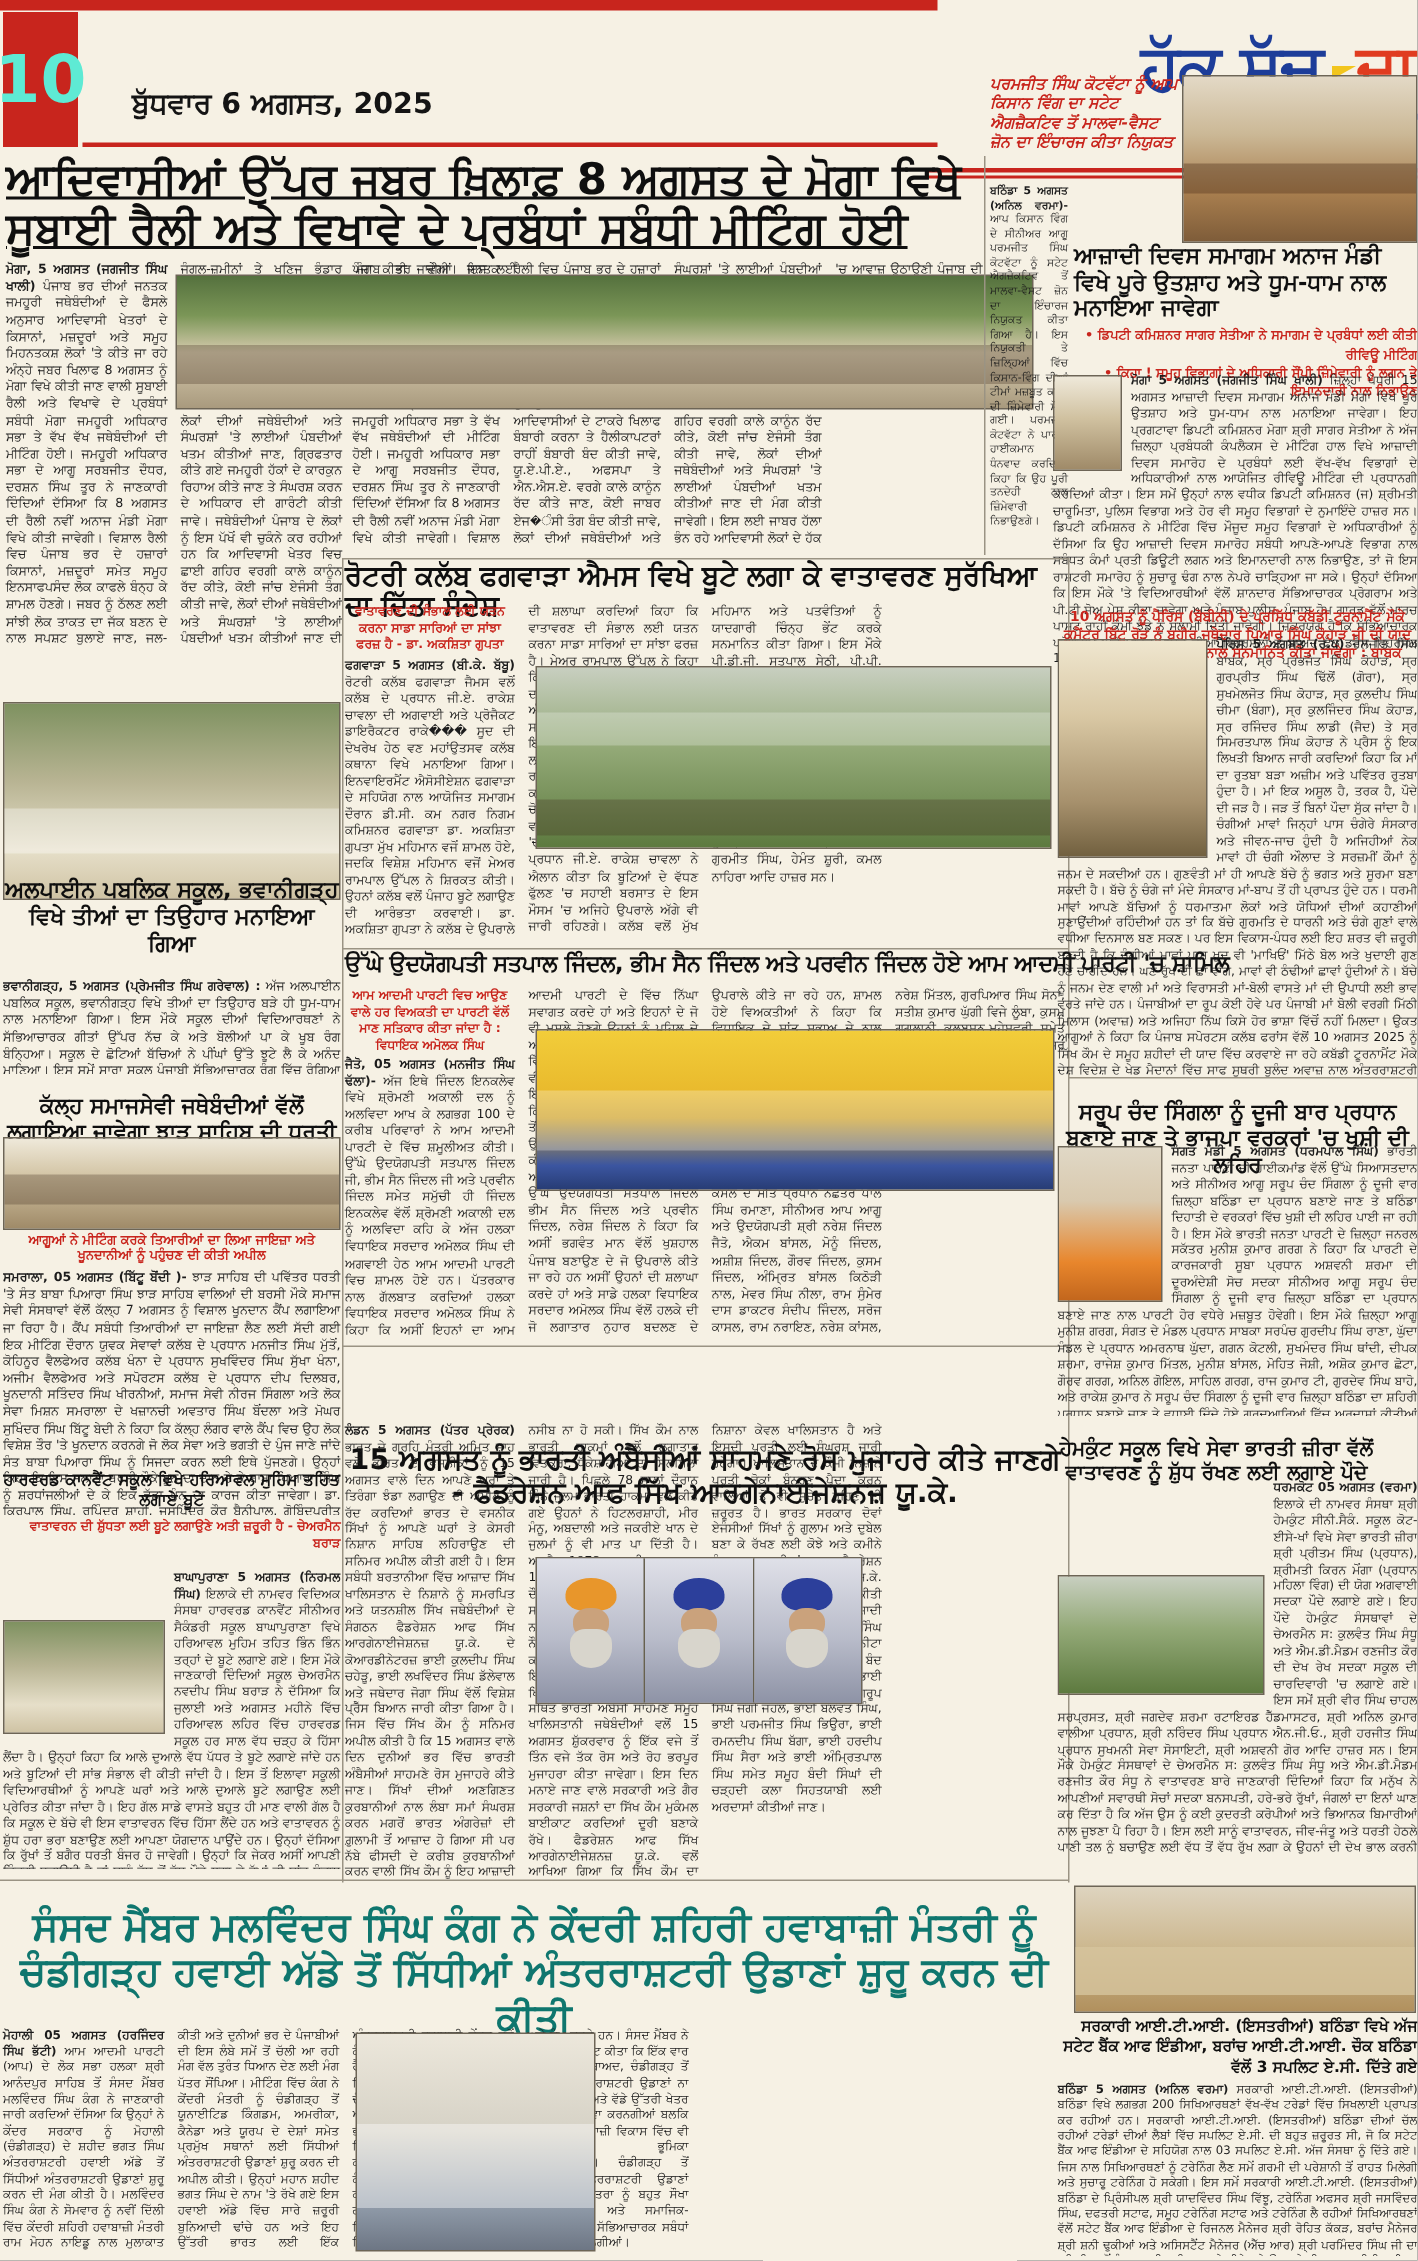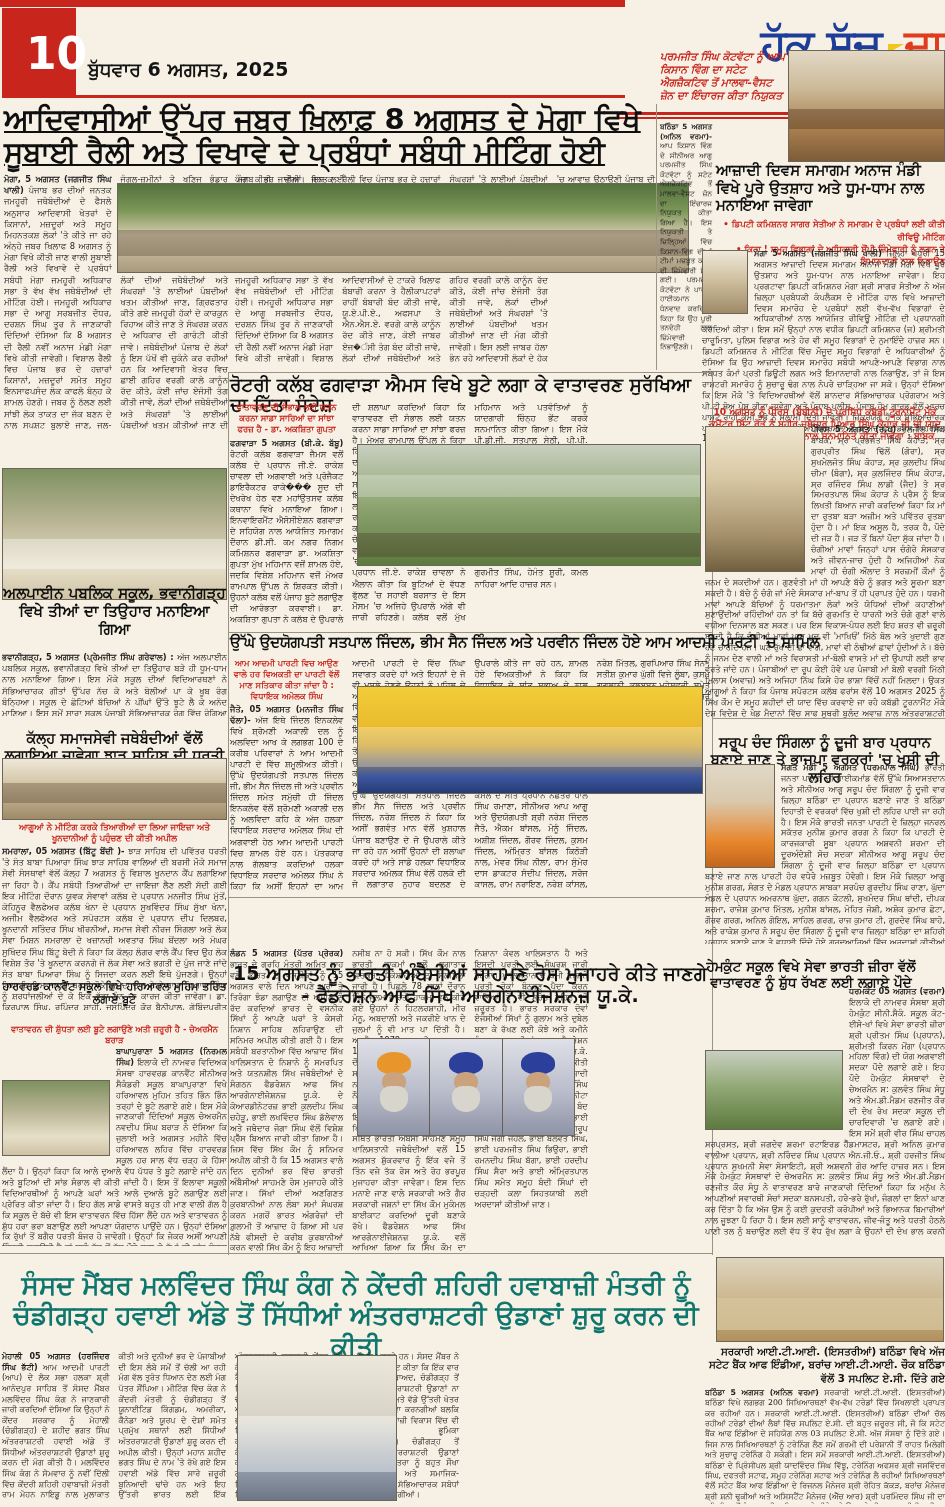--- a/index.html
+++ b/index.html
@@ -41,21 +41,21 @@
   .masthead-txt{font-weight:bold;font-size:42px;letter-spacing:-1px;color:#1d3d99;line-height:1;}
   .mast-underline{border-top:3px solid #c8251d;border-bottom:2px solid #c8251d;height:2px;}
   .bullet-line{font-size:8.6px;font-weight:bold;color:#c8251d;line-height:1.45;text-align:right;}
 </style>
 </head>
 <body>
 
 <div id="page">
 
   <div class="abs rule" style="left:0;top:0;width:625px;height:7px;background:#c8251d;"></div>
-  <div class="abs" style="left:2px;top:8px;width:50px;height:90px;background:#c8251d;color:#ffffff;font-weight:bold;font-size:44px;display:flex;align-items:center;padding-left:24px;">
+  <div class="abs" style="left:2px;top:8px;width:50px;height:90px;background:#c8251d;color:#5eead4;font-weight:bold;font-size:44px;display:flex;align-items:center;justify-content:center;">
       <span>10</span>
     </div>
   <div class="abs" style="left:88px;top:58px;font-size:19px;font-weight:bold;">ਬੁੱਧਵਾਰ 6 ਅਗਸਤ, 2025</div>
   <div class="abs" style="left:55px;top:95px;width:570px;height:3px;background:#c8251d;"></div>
 
   <div class="abs" style="left:618px;top:24px;width:327px;text-align:right;">
     <span class="masthead-txt">ਹੱਕ ਸੱਚ</span>
     <span style="display:inline-block;position:relative;margin:0 2px;">
       <span class="flag"></span><span class="masthead-txt" style="color:#e03c20;">ਦਾ</span>
     </span>
@@ -204,21 +204,21 @@
     <div class="hl center" style="font-size:13.5px;line-height:1.2;">ਹੇਮਕੁੰਟ ਸਕੂਲ ਵਿਖੇ ਸੇਵਾ ਭਾਰਤੀ ਜ਼ੀਰਾ ਵੱਲੋਂ ਵਾਤਾਵਰਣ ਨੂੰ ਸ਼ੁੱਧ ਰੱਖਣ ਲਈ ਲਗਾਏ ਪੌਦੇ</div>
   </div>
   <div class="abs" style="left:705px;top:986px;width:240px;height:250px;overflow:hidden;">
     <p class="body-text" style="font-size:8.2px;">
       <span class="float-photo ph-lawn" style="width:138px;height:80px;margin-top:64px;"></span>
       <span class="dateline">ਧਰਮਕੋਟ 05 ਅਗਸਤ (ਵਰਮਾ)</span> <span>ਇਲਾਕੇ ਦੀ ਨਾਮਵਰ ਸੰਸਥਾ ਸ਼੍ਰੀ ਹੇਮਕੁੰਟ ਸੀਨੀ.ਸੈਕੰ. ਸਕੂਲ ਕੋਟ-ਈਸੇ-ਖਾਂ ਵਿਖੇ ਸੇਵਾ ਭਾਰਤੀ ਜ਼ੀਰਾ ਸ਼੍ਰੀ ਪ੍ਰੀਤਮ ਸਿੰਘ (ਪ੍ਰਧਾਨ), ਸ਼੍ਰੀਮਤੀ ਕਿਰਨ ਮੋਂਗਾ (ਪ੍ਰਧਾਨ ਮਹਿਲਾ ਵਿੰਗ) ਦੀ ਯੋਗ ਅਗਵਾਈ ਸਦਕਾ ਪੌਦੇ ਲਗਾਏ ਗਏ। ਇਹ ਪੌਦੇ ਹੇਮਕੁੰਟ ਸੰਸਥਾਵਾਂ ਦੇ ਚੇਅਰਮੈਨ ਸ: ਕੁਲਵੰਤ ਸਿੰਘ ਸੰਧੂ ਅਤੇ ਐਮ.ਡੀ.ਮੈਡਮ ਰਣਜੀਤ ਕੌਰ ਦੀ ਦੇਖ ਰੇਖ ਸਦਕਾ ਸਕੂਲ ਦੀ ਚਾਰਦਿਵਾਰੀ 'ਚ ਲਗਾਏ ਗਏ। ਇਸ ਸਮੇਂ ਸ਼੍ਰੀ ਵੀਰ ਸਿੰਘ ਚਾਹਲ ਸਰਪ੍ਰਸਤ, ਸ਼੍ਰੀ ਜਗਦੇਵ ਸ਼ਰਮਾ ਰਟਾਇਰਡ ਹੈੱਡਮਾਸਟਰ, ਸ਼੍ਰੀ ਅਨਿਲ ਕੁਮਾਰ ਵਾਲੀਆ ਪ੍ਰਧਾਨ, ਸ਼੍ਰੀ ਨਰਿੰਦਰ ਸਿੰਘ ਪ੍ਰਧਾਨ ਐਨ.ਜੀ.ਓ., ਸ਼੍ਰੀ ਹਰਜੀਤ ਸਿੰਘ ਪ੍ਰਧਾਨ ਸੁਖਮਨੀ ਸੇਵਾ ਸੋਸਾਇਟੀ, ਸ਼੍ਰੀ ਅਸ਼ਵਨੀ ਗੋਰ ਆਦਿ ਹਾਜ਼ਰ ਸਨ। ਇਸ ਮੌਕੇ ਹੇਮਕੁੰਟ ਸੰਸਥਾਵਾਂ ਦੇ ਚੇਅਰਮੈਨ ਸ: ਕੁਲਵੰਤ ਸਿੰਘ ਸੰਧੂ ਅਤੇ ਐਮ.ਡੀ.ਮੈਡਮ ਰਣਜੀਤ ਕੌਰ ਸੰਧੂ ਨੇ ਵਾਤਾਵਰਣ ਬਾਰੇ ਜਾਣਕਾਰੀ ਦਿੰਦਿਆਂ ਕਿਹਾ ਕਿ ਮਨੁੱਖ ਨੇ ਆਪਣੀਆਂ ਸਵਾਰਥੀ ਸੋਚਾਂ ਸਦਕਾ ਬਨਸਪਤੀ, ਹਰੇ-ਭਰੇ ਰੁੱਖਾਂ, ਜੰਗਲਾਂ ਦਾ ਇਨਾਂ ਘਾਣ ਕਰ ਦਿੱਤਾ ਹੈ ਕਿ ਅੱਜ ਉਸ ਨੂੰ ਕਈ ਕੁਦਰਤੀ ਕਰੋਪੀਆਂ ਅਤੇ ਭਿਆਨਕ ਬਿਮਾਰੀਆਂ ਨਾਲ ਜੂਝਣਾ ਪੈ ਰਿਹਾ ਹੈ। ਇਸ ਲਈ ਸਾਨੂੰ ਵਾਤਾਵਰਨ, ਜੀਵ-ਜੰਤੂ ਅਤੇ ਧਰਤੀ ਹੇਠਲੇ ਪਾਣੀ ਤਲ ਨੂੰ ਬਚਾਉਣ ਲਈ ਵੱਧ ਤੋਂ ਵੱਧ ਰੁੱਖ ਲਗਾ ਕੇ ਉਹਨਾਂ ਦੀ ਦੇਖ ਭਾਲ ਕਰਨੀ ਵੀ ਜ਼ਰੂਰੀ ਹੈ। ਸਾਨੂੰ ਸਾਰਿਆਂ ਨੂੰ ਇੱਕ ਰੁੱਖ ਜ਼ਰੂਰ ਲਗਾਉਣਾ ਚਾਹੀਦਾ ਹੈ ਤਾਂ ਜੋ ਜਲ ਪ੍ਰਦੂਸ਼ਣ ਅਤੇ ਹਵਾ ਪ੍ਰਦੂਸ਼ਣ ਤੋਂ ਬਚਿਆ ਜਾ ਸਕੇ। ਪ੍ਰਿੰਸੀਪਲ ਮੈਡਮ ਰਮਨਜੀਤ ਕੌਰ ਨੇ 'ਸੇਵਾ ਭਾਰਤੀ ਜ਼ੀਰਾ' ਵੱਲੋਂ ਆਏ ਹੋਏ ਮਹਿਮਾਨਾਂ ਦਾ ਧੰਨਵਾਦ ਕੀਤਾ।</span></p>
   </div>
 
   <div class="abs" style="left:2px;top:968px;width:225px;">
     <div class="hl center" style="font-size:11px;line-height:1.2;">ਹਾਰਵਰਡ ਕਾਨਵੈਂਟ ਸਕੂਲ ਵਿਖੇ ਹਰਿਆਵਲ ਮੁਹਿਮ ਤਹਿਤ ਲਗਾਏ ਬੂਟੇ</div>
-    <div class="subhead-inline" style="font-size:8.4px;margin-top:18px;">ਵਾਤਾਵਰਨ ਦੀ ਸ਼ੁੱਧਤਾ ਲਈ ਬੂਟੇ ਲਗਾਉਣੇ ਅਤੀ ਜ਼ਰੂਰੀ ਹੈ - ਚੇਅਰਮੈਨ ਬਰਾੜ</div>
+    <div class="subhead-inline" style="font-size:8.4px;margin-top:6px;text-align:right;">ਵਾਤਾਵਰਨ ਦੀ ਸ਼ੁੱਧਤਾ ਲਈ ਬੂਟੇ ਲਗਾਉਣੇ ਅਤੀ ਜ਼ਰੂਰੀ ਹੈ - ਚੇਅਰਮੈਨ ਬਰਾੜ</div>
   </div>
   <div class="abs" style="left:2px;top:1046px;width:225px;height:200px;overflow:hidden;">
     <p class="body-text" style="font-size:8.2px;">
       <span class="float-photo ph-kids" style="width:108px;height:76px;margin-top:34px;"></span>
       <span class="dateline">ਬਾਘਾਪੁਰਾਣਾ 5 ਅਗਸਤ (ਨਿਰਮਲ ਸਿੰਘ)</span> <span>ਇਲਾਕੇ ਦੀ ਨਾਮਵਰ ਵਿਦਿਅਕ ਸੰਸਥਾ ਹਾਰਵਰਡ ਕਾਨਵੈਂਟ ਸੀਨੀਅਰ ਸੈਕੰਡਰੀ ਸਕੂਲ ਬਾਘਾਪੁਰਾਣਾ ਵਿਖੇ ਹਰਿਆਵਲ ਮੁਹਿਮ ਤਹਿਤ ਭਿੰਨ ਭਿੰਨ ਤਰ੍ਹਾਂ ਦੇ ਬੂਟੇ ਲਗਾਏ ਗਏ। ਇਸ ਮੌਕੇ ਜਾਣਕਾਰੀ ਦਿੰਦਿਆਂ ਸਕੂਲ ਚੇਅਰਮੈਨ ਨਵਦੀਪ ਸਿੰਘ ਬਰਾੜ ਨੇ ਦੱਸਿਆ ਕਿ ਜੁਲਾਈ ਅਤੇ ਅਗਸਤ ਮਹੀਨੇ ਵਿੱਚ ਹਰਿਆਵਲ ਲਹਿਰ ਵਿੱਚ ਹਾਰਵਰਡ ਸਕੂਲ ਹਰ ਸਾਲ ਵੱਧ ਚੜ੍ਹ ਕੇ ਹਿੱਸਾ ਲੈਂਦਾ ਹੈ। ਉਨ੍ਹਾਂ ਕਿਹਾ ਕਿ ਆਲੇ ਦੁਆਲੇ ਵੱਧ ਪੱਧਰ ਤੇ ਬੂਟੇ ਲਗਾਏ ਜਾਂਦੇ ਹਨ ਅਤੇ ਬੂਟਿਆਂ ਦੀ ਸਾਂਭ ਸੰਭਾਲ ਵੀ ਕੀਤੀ ਜਾਂਦੀ ਹੈ। ਇਸ ਤੋਂ ਇਲਾਵਾ ਸਕੂਲੀ ਵਿਦਿਆਰਥੀਆਂ ਨੂੰ ਆਪਣੇ ਘਰਾਂ ਅਤੇ ਆਲੇ ਦੁਆਲੇ ਬੂਟੇ ਲਗਾਉਣ ਲਈ ਪ੍ਰੇਰਿਤ ਕੀਤਾ ਜਾਂਦਾ ਹੈ। ਇਹ ਗੱਲ ਸਾਡੇ ਵਾਸਤੇ ਬਹੁਤ ਹੀ ਮਾਣ ਵਾਲੀ ਗੱਲ ਹੈ ਕਿ ਸਕੂਲ ਦੇ ਬੱਚੇ ਵੀ ਇਸ ਵਾਤਾਵਰਨ ਵਿੱਚ ਹਿੱਸਾ ਲੈਂਦੇ ਹਨ ਅਤੇ ਵਾਤਾਵਰਨ ਨੂੰ ਸ਼ੁੱਧ ਹਰਾ ਭਰਾ ਬਣਾਉਣ ਲਈ ਆਪਣਾ ਯੋਗਦਾਨ ਪਾਉਂਦੇ ਹਨ। ਉਨ੍ਹਾਂ ਦੱਸਿਆ ਕਿ ਰੁੱਖਾਂ ਤੋਂ ਬਗੈਰ ਧਰਤੀ ਬੰਜਰ ਹੋ ਜਾਵੇਗੀ। ਉਨ੍ਹਾਂ ਕਿ ਜੇਕਰ ਅਸੀਂ ਆਪਣੀ ਜ਼ਿੰਦਗੀ ਬਚਾਉਣੀ ਹੈ ਤਾਂ ਸਾਨੂੰ ਵੱਧ ਤੋਂ ਵੱਧ ਪੌਦੇ ਲਗਾ ਕੇ ਰੁੱਖਾਂ ਦੀ ਸਾਂਭ ਸੰਭਾਲ ਕਰਨੀ ਅਤੀ ਜ਼ਰੂਰੀ ਹੈ। ਇਸ ਮੌਕੇ ਸਕੂਲ ਦਾ ਸਮੁੱਚਾ ਸਟਾਫ ਹਾਜ਼ਰ ਸੀ।</span></p>
   </div>
 
   <div class="abs" style="left:10px;top:1258px;width:692px;">
     <div class="hl navy center" style="font-size:26px;line-height:1.17;">ਸੰਸਦ ਮੈਂਬਰ ਮਲਵਿੰਦਰ ਸਿੰਘ ਕੰਗ ਨੇ ਕੇਂਦਰੀ ਸ਼ਹਿਰੀ ਹਵਾਬਾਜ਼ੀ ਮੰਤਰੀ ਨੂੰ ਚੰਡੀਗੜ੍ਹ ਹਵਾਈ ਅੱਡੇ ਤੋਂ ਸਿੱਧੀਆਂ ਅੰਤਰਰਾਸ਼ਟਰੀ ਉਡਾਣਾਂ ਸ਼ੁਰੂ ਕਰਨ ਦੀ ਕੀਤੀ</div>
   </div>

